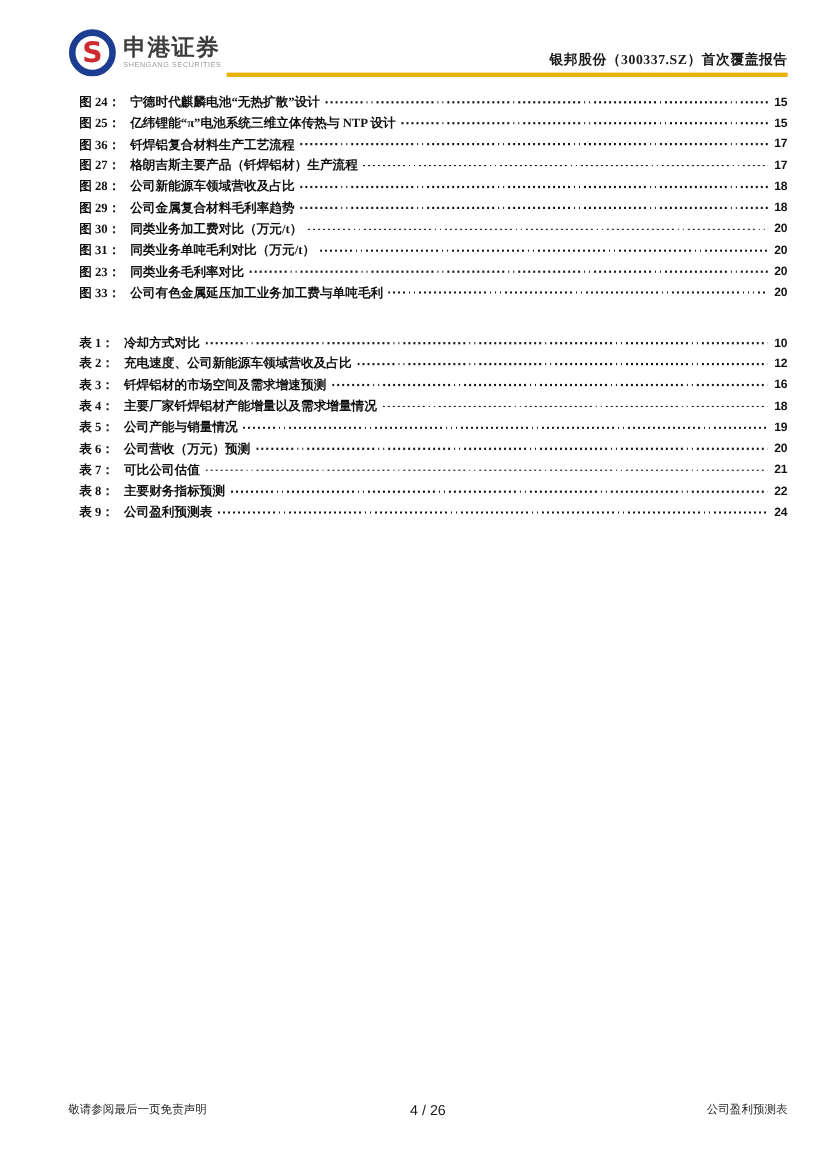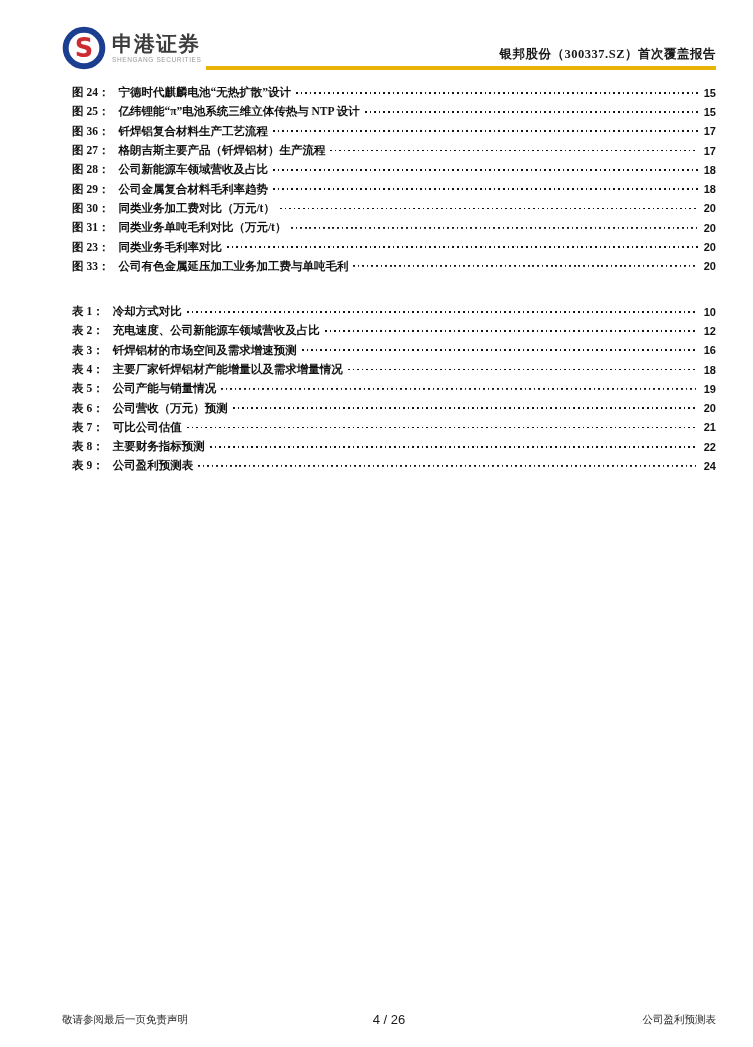--- a/index.html
+++ b/index.html
@@ -84,23 +84,23 @@
     font-weight: bold;
     min-width: 15px;
     text-align: right;
   }
 
   
   .footer {
     position: absolute;
     left: 62px;
     right: 37px;
-    bottom: 20px;
+    bottom: 30px;
     display: flex;
-    align-items: center;
+    align-items: flex-start;
     font-size: 10.5px;
     color: #2a2a2a;
   }
   .footer-left  { flex: 1; text-align: left; }
   .footer-center {
     flex: none;
     font-family: "Liberation Sans", "DejaVu Sans", sans-serif;
     font-size: 13px;
     color: #1a1a1a;
   }

